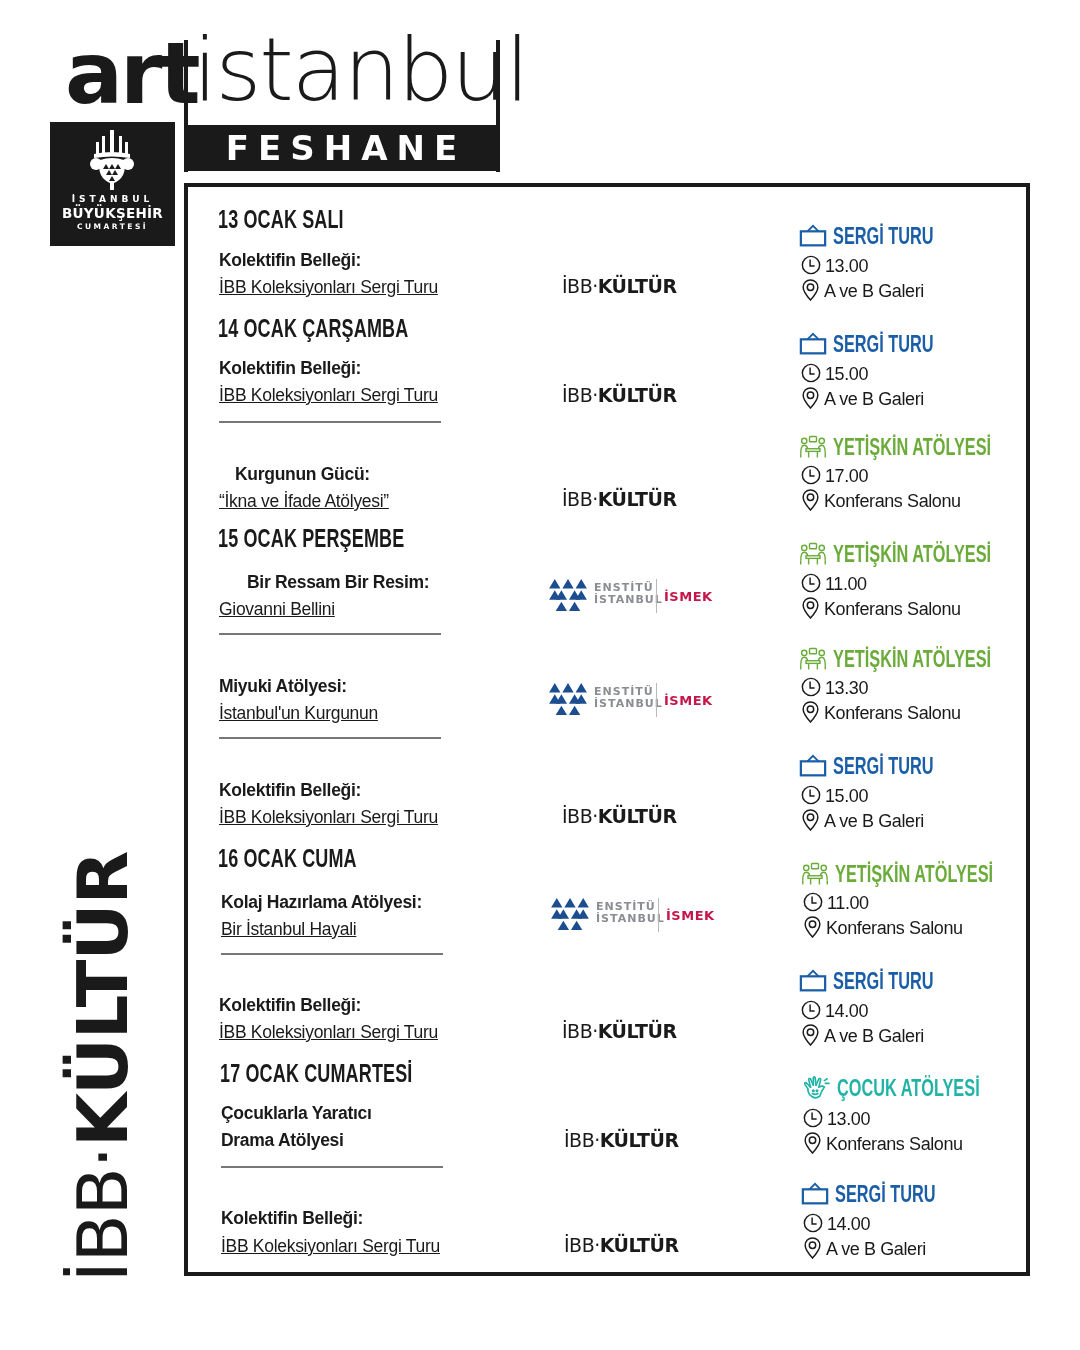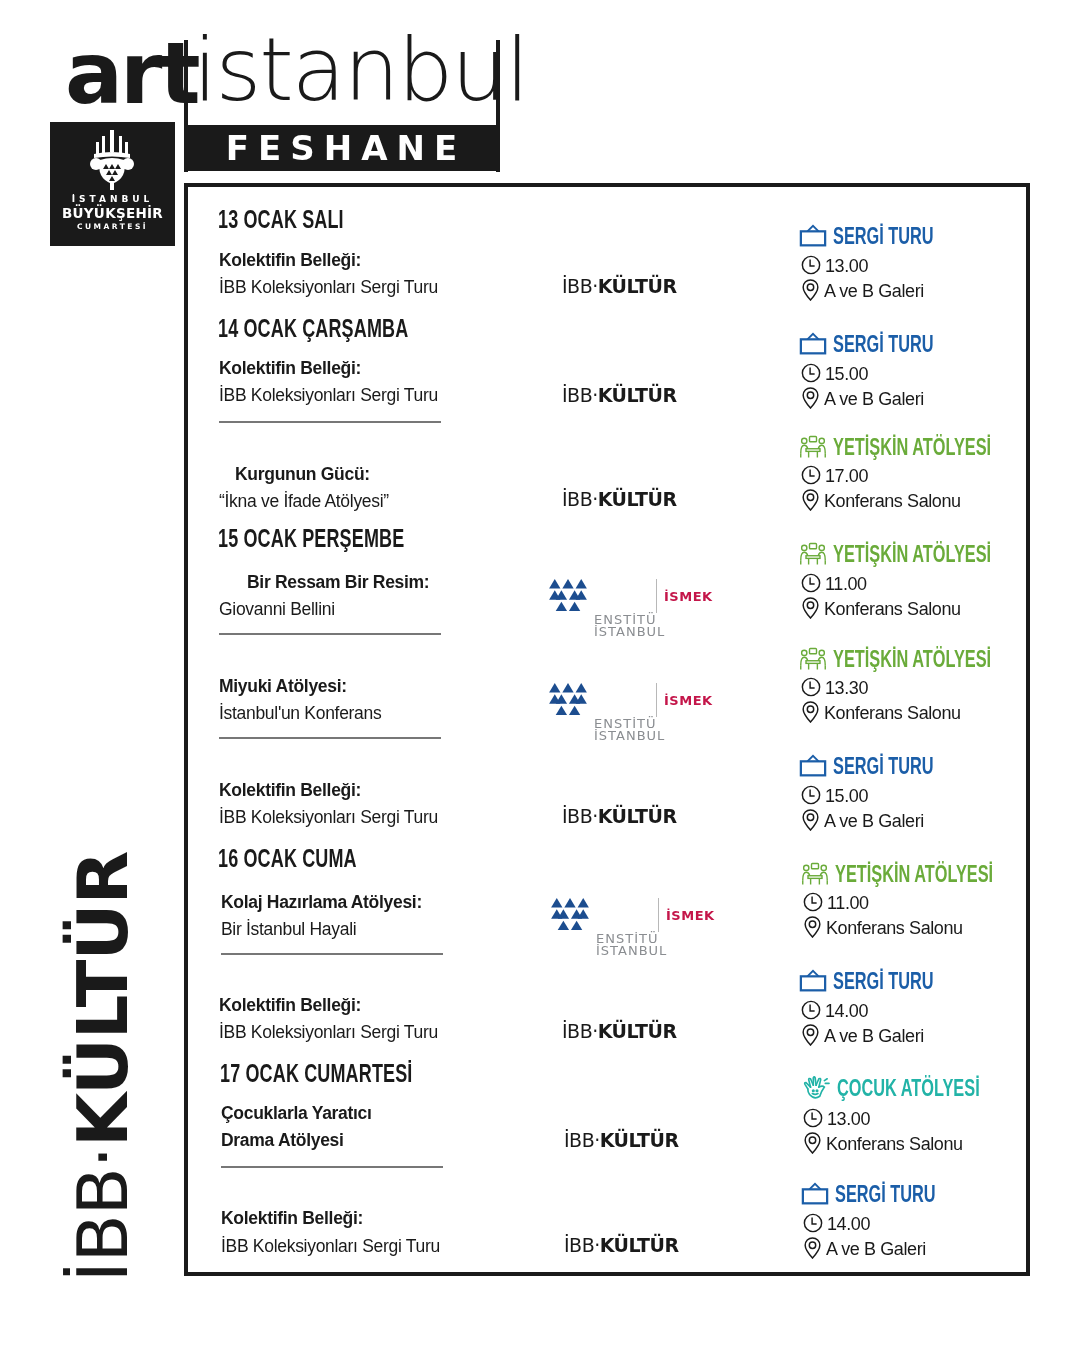--- a/index.html
+++ b/index.html
@@ -51,32 +51,32 @@
   .schedule-box {
     position: absolute; left: 184px; top: 183px; width: 846px; height: 1093px;
     border: 4px solid #1a1a1a; background: #fff;
   }
   .day-heading {
     position: absolute; font-family: "Liberation Sans", sans-serif; font-weight: 700;
     font-size: 25px; color: #1a1a1a; transform: scaleX(0.72); transform-origin: left center;
     white-space: nowrap; letter-spacing: 0.2px;
   }
   .event-title { position: absolute; font-weight: 700; font-size: 17.5px; color: #1a1a1a; white-space: nowrap; letter-spacing: -0.3px; }
-  .event-sub { position: absolute; font-weight: 400; font-size: 17.5px; color: #1a1a1a; white-space: nowrap; letter-spacing: -0.3px; }
+  .event-sub { position: absolute; font-weight: 400; font-size: 17.5px; color: #1a1a1a; white-space: nowrap; letter-spacing: -0.3px; text-decoration: underline; }
   .divider { position: absolute; height: 2px; background: #777; width: 222px; }
 
   .org-kultur {
     position: absolute; font-family: "DejaVu Sans", sans-serif; font-size: 19px;
     color: #1a1a1a; white-space: nowrap; letter-spacing: -0.5px;
   }
   .org-kultur .b { font-weight: 900; }
   .org-kultur .n { font-weight: 400; }
 
   .org-ismek { position: absolute; width: 160px; height: 36px; }
-  .org-ismek .txt { position: absolute; left: 46px; top: 3px; font-family: "DejaVu Sans", sans-serif; font-size: 13px; line-height: 12px; color: #8a8d91; font-weight: 400; letter-spacing: 1px; margin-top: 32px; }
+  .org-ismek .txt { position: absolute; left: 46px; top: 3px; font-family: "DejaVu Sans", sans-serif; font-size: 11px; line-height: 12px; color: #8a8d91; font-weight: 700; letter-spacing: 1px; }
   .org-ismek .sep { position: absolute; left: 108px; top: 0; width: 1px; height: 34px; background: #b8b8b8; }
   .org-ismek .ismek { position: absolute; left: 116px; top: 10px; font-family: "DejaVu Sans", sans-serif; font-size: 13px; color: #c4164a; font-weight: 700; letter-spacing: 0.5px; }
 
   .cat { position: absolute; white-space: nowrap; }
   .cat .cat-label {
     display: inline-block; font-family: "Liberation Sans", sans-serif; font-weight: 700;
     font-size: 24px; transform: scaleX(0.68); transform-origin: left center; vertical-align: middle;
   }
   .cat .cat-icon { display: inline-block; vertical-align: middle; margin-right: 6px; }
   .cat.sergi .cat-label { color: #1b5ea8; }
@@ -252,21 +252,21 @@
   <div class="meta" style="left:801px; top:574px;"><svg width="20" height="20">
         <use href="#clock"></use>
       </svg><span>11.00</span></div>
   <div class="meta" style="left:801px; top:599px;"><svg width="19" height="22">
         <use href="#pin"></use>
       </svg><span>Konferans Salonu</span></div>
 </div>
 
 <div>
   <div class="event-title" style="left:219px; top:676px;">Miyuki Atölyesi:</div>
-  <div class="event-sub" style="left:219px; top:703px;">İstanbul'un Konferans</div>
+  <div class="event-sub" style="left:219px; top:703px;">İstanbul'un Kurgunun</div>
   <div class="divider" style="left:219px; top:737px;"></div>
   <div class="org-ismek" style="left:548px; top:683px;">
     <svg width="40" height="34" style="position:absolute;left:0;top:0">
         <use href="#tri"></use>
       </svg>
     <div class="txt"><span>ENSTİTÜ</span><br><span>İSTANBUL</span></div>
     <div class="sep"></div>
     <div class="ismek">İSMEK</div>
   </div>
   <div class="cat yetiskin" style="left:799px; top:645px;"><svg class="cat-icon" width="28" height="24">

